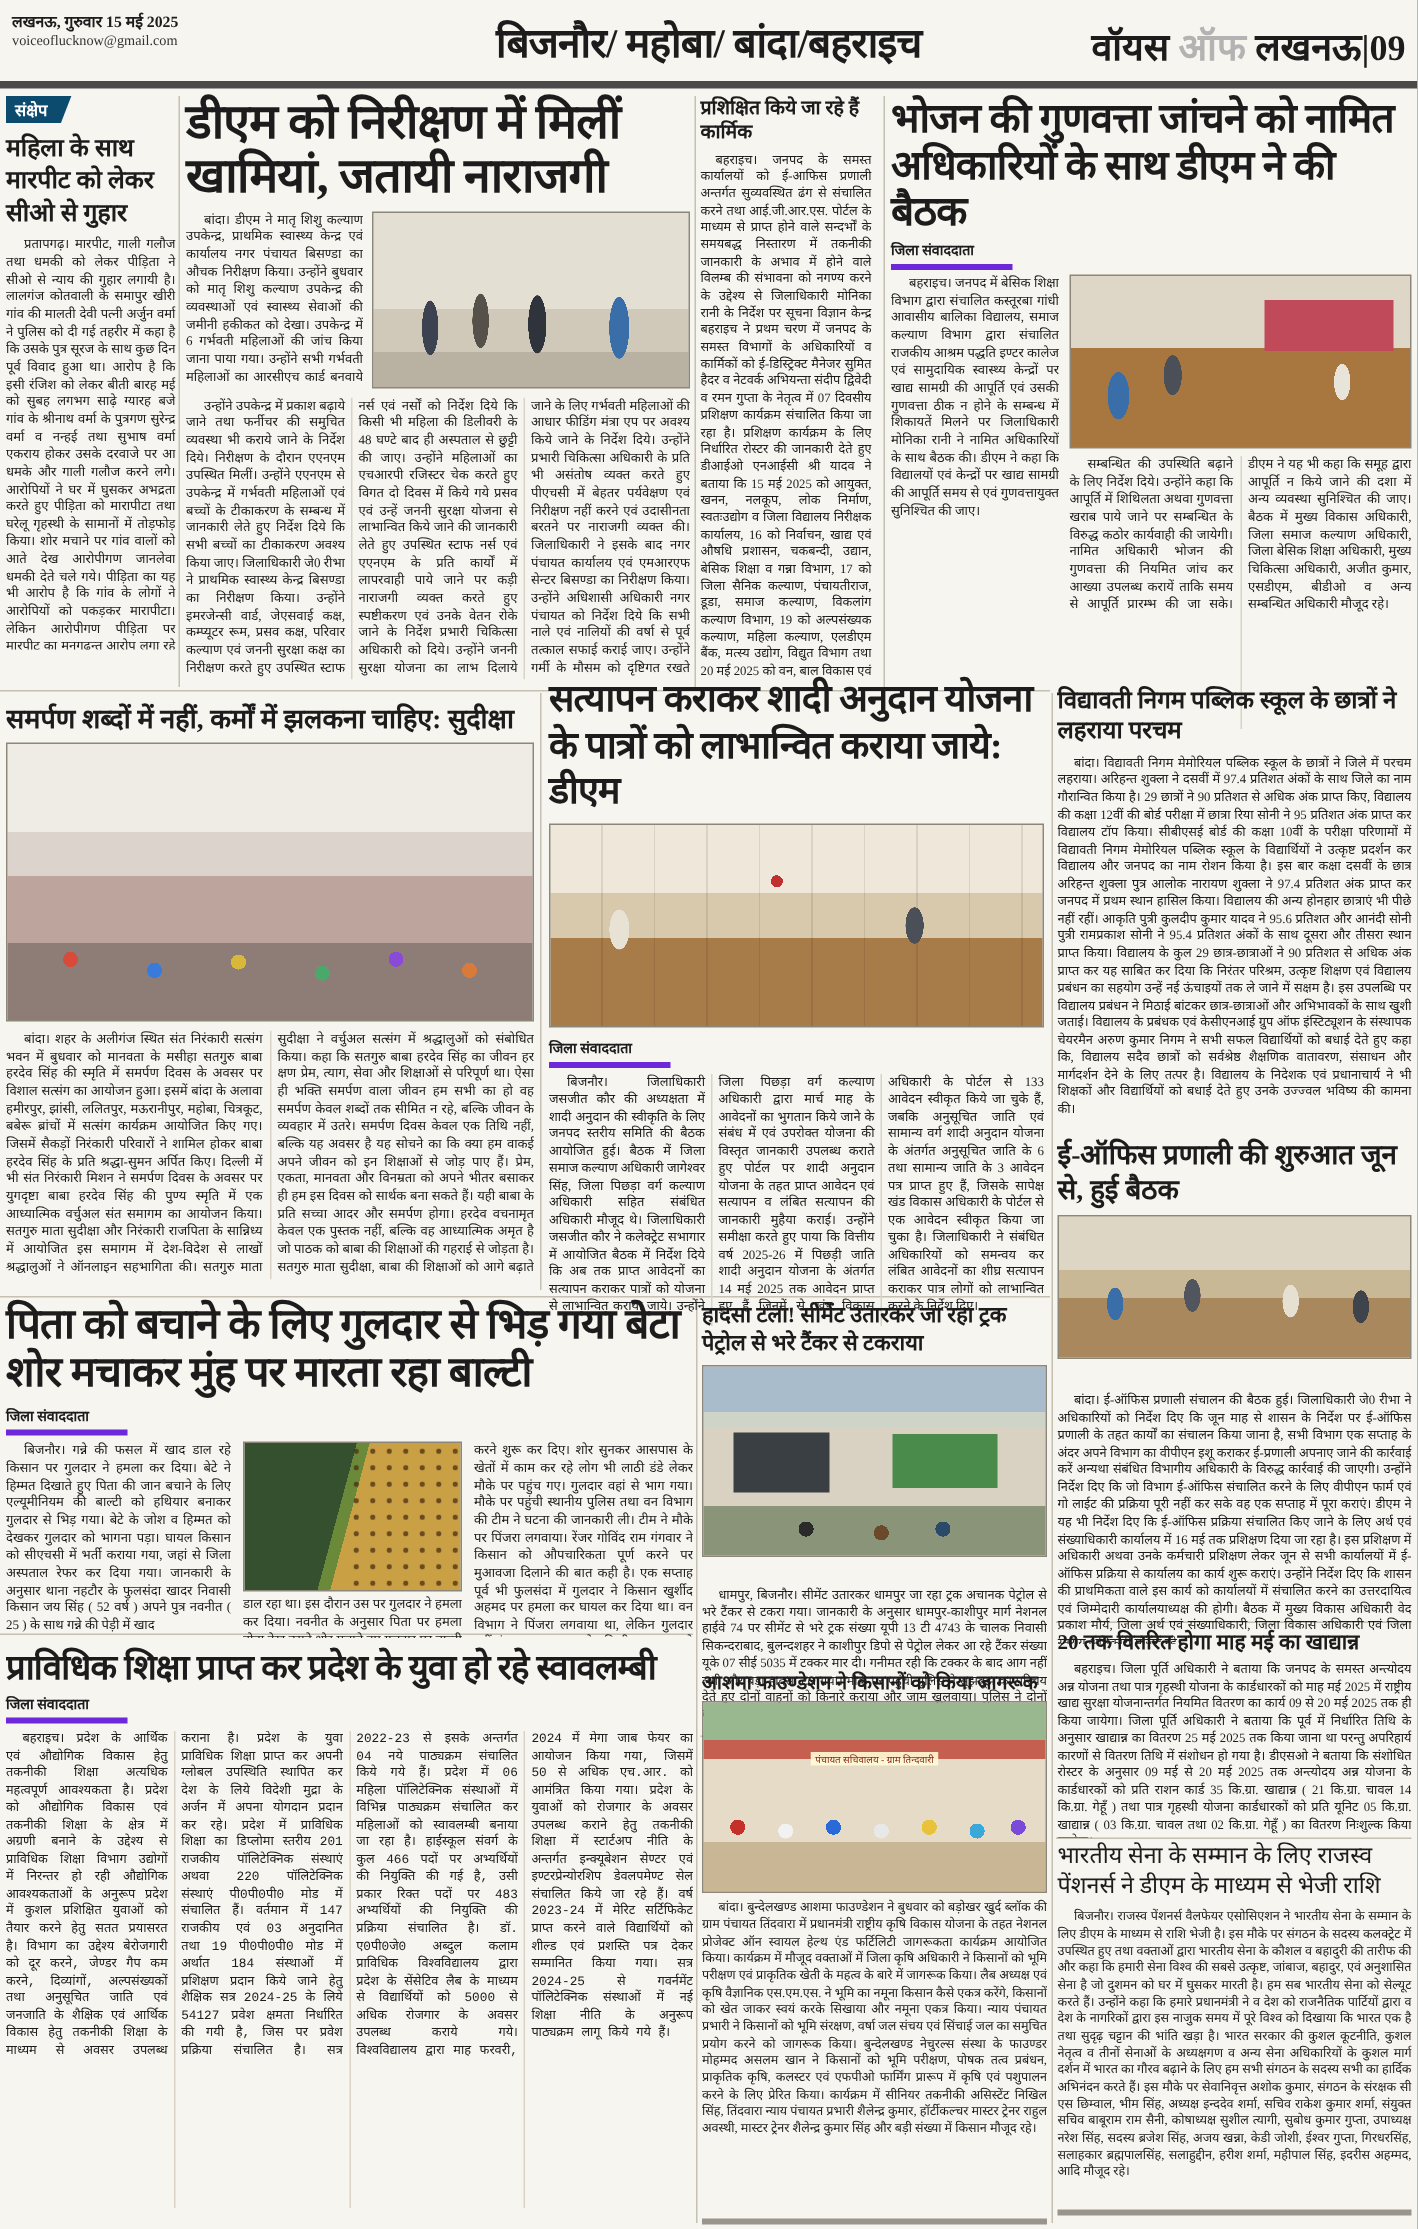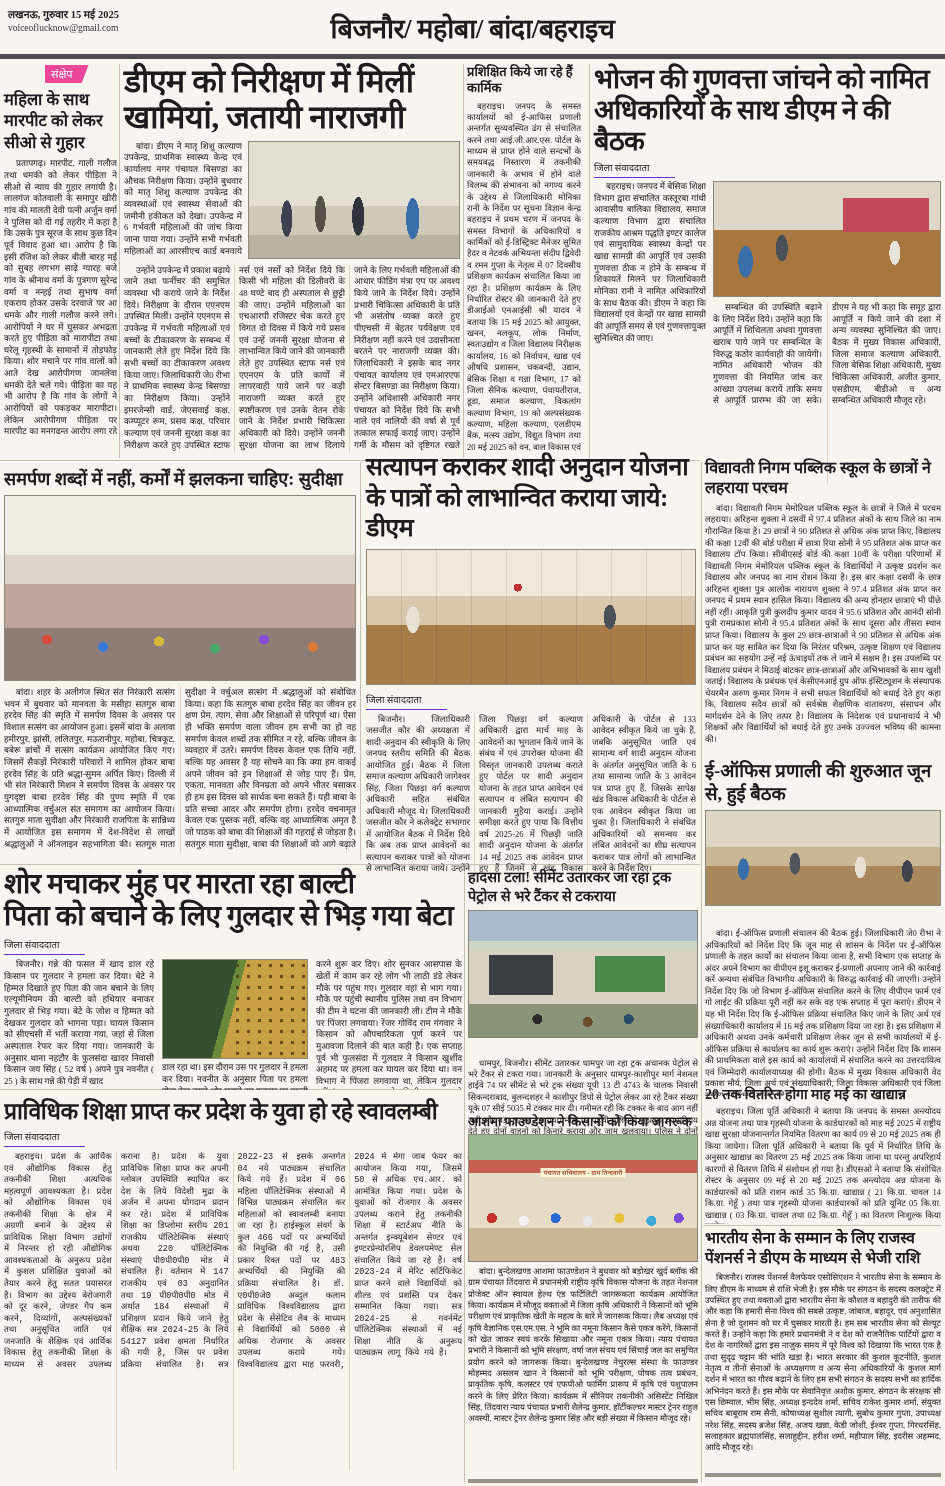--- a/index.html
+++ b/index.html
@@ -13,29 +13,29 @@
   .masthead{right:8px;top:13px;font-size:25px;font-weight:bold;white-space:nowrap;}
   .masthead .of{color:#b3b3b3;}
   .masthead .pg{font-size:24px;}
   .header-rule{left:0;right:0;top:54px;height:5px;background:#4a4a4a;}
   
   .vrule{width:1px;background:#c6c0b2;}
   .hrule{height:1px;background:#c6c0b2;}
   .graybar{height:4px;background:#9a958c;}
   
   .bt{font-size:8.7px;line-height:1.34;text-align:justify;overflow:hidden;}
-  .byline{font-size:9.5px;font-weight:normal;border-bottom:1px solid #6d28d9;display:inline-block;padding:2px 26px 3px 0;}
+  .byline{font-size:9.5px;font-weight:bold;border-bottom:4px solid #6d28d9;display:inline-block;padding:2px 26px 3px 0;}
   .cols2{column-count:2;column-gap:10px;column-rule:1px solid #d9d3c5;}
   .cols3{column-count:3;column-gap:9px;column-rule:1px solid #d9d3c5;}
   .cols4{column-count:4;column-gap:9px;column-rule:1px solid #d9d3c5;font-family:Liberation Mono, monospace;}
   .photo{border:1px solid #8d877a;position:relative;overflow:hidden;}
   
   .sk{left:4px;top:64px;width:113px;}
-  .sk-label{display:inline-block;background:#ec4899;color:#fff;font-size:11px;font-weight:normal;
-            padding:1px 16px 2px 6px;clip-path:polygon(0 0,100% 0,84% 100%,0 100%);margin-left:41px;}
+  .sk-label{display:inline-block;background:#0c4a6e;color:#fff;font-size:11px;font-weight:bold;
+            padding:1px 16px 2px 6px;clip-path:polygon(0 0,100% 0,84% 100%,0 100%);}
   .sk-head{font-size:16.5px;font-weight:bold;line-height:1.3;margin:6px 0 5px;}
   .sk-body{height:276px;text-indent:12px;}
   
   .dm{left:124px;top:64px;width:336px;}
   .dm-head{font-size:32px;font-weight:bold;line-height:1.12;letter-spacing:-.5px;}
   .dm-row{display:flex;gap:6px;margin-top:5px;}
   .dm-lead{width:118px;height:116px;text-indent:12px;}
   .ph-inspection{flex:1;height:116px;
      background:
        radial-gradient(ellipse 9px 30px at 18% 66%,#3c4250 0 60%,transparent 61%),
@@ -146,31 +146,36 @@
        linear-gradient(180deg,#9ab88f 0 20%,#c55f4f 20% 30%,#e5dbc7 30% 74%,#c9b694 74% 100%);}
   .ph-group .sign{position:absolute;left:50%;top:26%;transform:translateX(-50%);font-size:6.5px;
      color:#8a2a1a;background:rgba(255,252,214,.9);padding:0 3px;white-space:nowrap;}
   .as-body{margin-top:4px;height:166px;text-indent:11px;font-size:8.4px;line-height:1.35;}
   
   .kh{left:705px;top:1084px;width:236px;}
   .kh-head{font-size:14px;font-weight:bold;white-space:nowrap;overflow:hidden;}
   .kh-body{margin-top:3px;height:118px;text-indent:11px;font-size:8.5px;line-height:1.36;}
   
   .sn{left:705px;top:1228px;width:236px;}
-  .sn-head{font-size:15.5px;font-weight:bold;line-height:1.3;}
+  .sn-head{font-size:15.5px;font-weight:normal;line-height:1.3;}
   .sn-body{margin-top:4px;height:198px;text-indent:11px;font-size:8.4px;line-height:1.35;}
 </style>
 </head>
 <body>
 
 <div class="page">
 
   <div class="abs dateline">लखनऊ, गुरुवार 15 मई 2025</div>
   <div class="abs email">voiceoflucknow@gmail.com</div>
   <div class="abs region-title">बिजनौर/ महोबा/ बांदा/बहराइच</div>
+  <div class="abs masthead">
+    <span>वॉयस</span>
+    <span class="of">ऑफ</span>
+    <span>लखनऊ</span><span class="pg">|09</span>
+  </div>
   <div class="abs header-rule"></div>
 
   <div class="abs vrule" style="left:119px;top:64px;height:394px;"></div>
   <div class="abs vrule" style="left:463px;top:64px;height:394px;"></div>
   <div class="abs vrule" style="left:589px;top:64px;height:394px;"></div>
   <div class="abs vrule" style="left:360px;top:462px;height:398px;"></div>
   <div class="abs vrule" style="left:701px;top:462px;height:1020px;"></div>
   <div class="abs vrule" style="left:464px;top:866px;height:616px;"></div>
   <div class="abs hrule" style="left:0;top:460px;width:700px;"></div>
   <div class="abs hrule" style="left:0;top:864px;width:700px;"></div>
@@ -232,22 +237,22 @@
   </div>
 
   <div class="abs eo">
     <div class="eo-head">ई-ऑफिस प्रणाली की शुरुआत जून से, हुई बैठक</div>
     <div class="photo ph-eoffice"></div>
     <div class="bt eo-body">बांदा। ई-ऑफिस प्रणाली संचालन की बैठक हुई। जिलाधिकारी जे0 रीभा ने अधिकारियों को निर्देश दिए कि जून माह से शासन के निर्देश पर ई-ऑफिस प्रणाली के तहत कार्यों का संचालन किया जाना है, सभी विभाग एक सप्ताह के अंदर अपने विभाग का वीपीएन इशू कराकर ई-प्रणाली अपनाए जाने की कार्रवाई करें अन्यथा संबंधित विभागीय अधिकारी के विरुद्ध कार्रवाई की जाएगी। उन्होंने निर्देश दिए कि जो विभाग ई-ऑफिस संचालित करने के लिए वीपीएन फार्म एवं गो लाईट की प्रक्रिया पूरी नहीं कर सके वह एक सप्ताह में पूरा कराएं। डीएम ने यह भी निर्देश दिए कि ई-ऑफिस प्रक्रिया संचालित किए जाने के लिए अर्थ एवं संख्याधिकारी कार्यालय में 16 मई तक प्रशिक्षण दिया जा रहा है। इस प्रशिक्षण में अधिकारी अथवा उनके कर्मचारी प्रशिक्षण लेकर जून से सभी कार्यालयों में ई-ऑफिस प्रक्रिया से कार्यालय का कार्य शुरू कराएं। उन्होंने निर्देश दिए कि शासन की प्राथमिकता वाले इस कार्य को कार्यालयों में संचालित करने का उत्तरदायित्व एवं जिम्मेदारी कार्यालयाध्यक्ष की होगी। बैठक में मुख्य विकास अधिकारी वेद प्रकाश मौर्य, जिला अर्थ एवं संख्याधिकारी, जिला विकास अधिकारी एवं जिला स्तरीय अधिकारी मौजूद रहे।</div>
   </div>
 
   <div class="abs gd">
     <div class="gd-head">
+      <div>पिता को बचाने के लिए गुलदार से भिड़ गया बेटा</div>
       <div>शोर मचाकर मुंह पर मारता रहा बाल्टी</div>
-      <div>पिता को बचाने के लिए गुलदार से भिड़ गया बेटा</div>
     </div>
     <div class="gd-byline"><span class="byline">जिला संवाददाता</span></div>
     <div class="gd-row">
       <div class="bt gd-c1">बिजनौर। गन्ने की फसल में खाद डाल रहे किसान पर गुलदार ने हमला कर दिया। बेटे ने हिम्मत दिखाते हुए पिता की जान बचाने के लिए एल्यूमीनियम की बाल्टी को हथियार बनाकर गुलदार से भिड़ गया। बेटे के जोश व हिम्मत को देखकर गुलदार को भागना पड़ा। घायल किसान को सीएचसी में भर्ती कराया गया, जहां से जिला अस्पताल रेफर कर दिया गया। जानकारी के अनुसार थाना नहटौर के फुलसंदा खादर निवासी किसान जय सिंह ( 52 वर्ष ) अपने पुत्र नवनीत ( 25 ) के साथ गन्ने की पेड़ी में खाद</div>
       <div class="gd-mid">
         <div class="photo ph-leopard">
             <span class="spots"></span>
           </div>
         <div class="bt gd-c2">डाल रहा था। इस दौरान उस पर गुलदार ने हमला कर दिया। नवनीत के अनुसार पिता पर हमला होता देख उसने शोर मचाते हुए गुलदार पर बाल्टी से प्रहार</div>
       </div>

